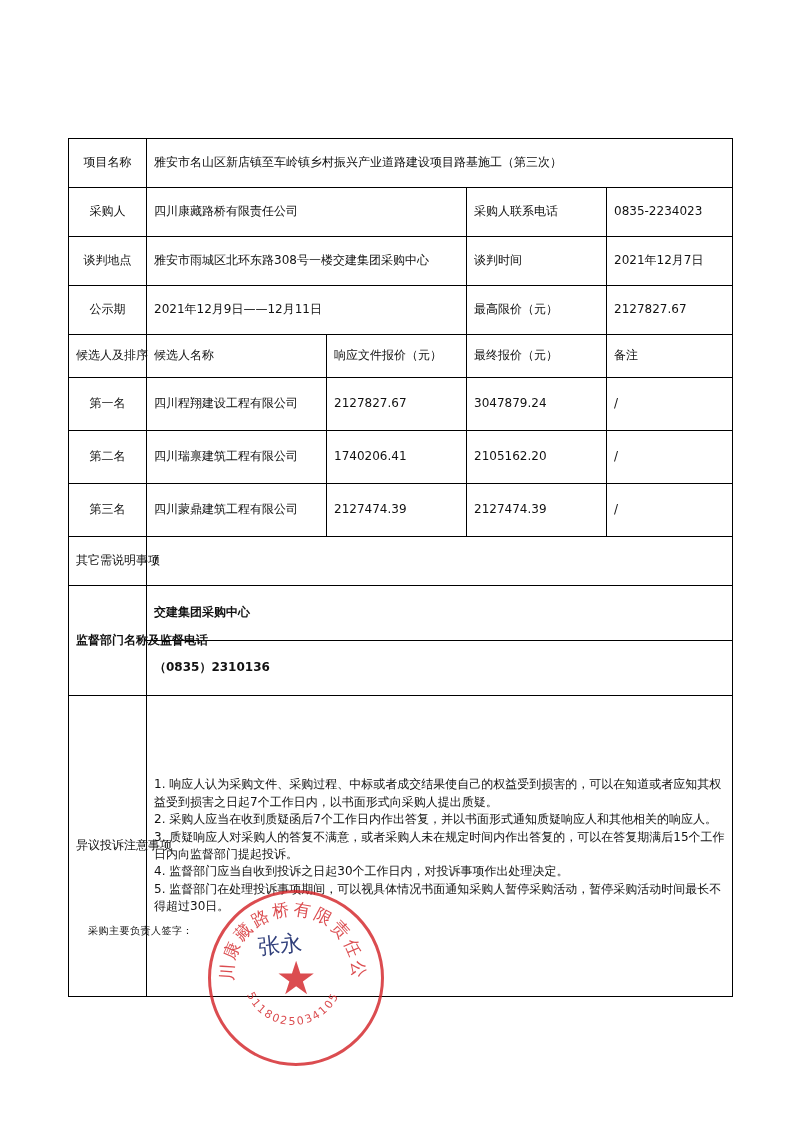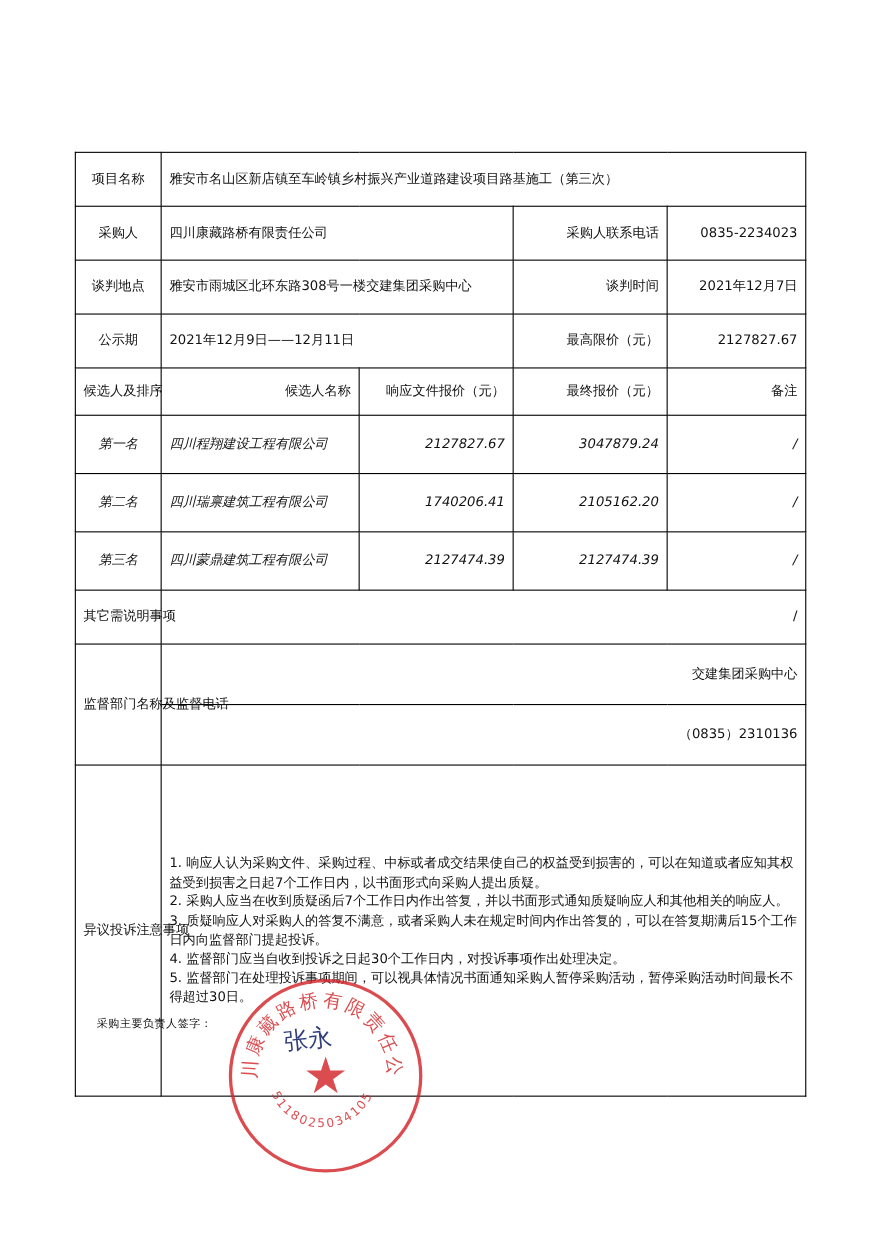--- a/index.html
+++ b/index.html
@@ -45,36 +45,37 @@
     border: 1px solid #000;
     font-size: 12px;
     padding: 5px 7px;
     vertical-align: middle;
     line-height: 1.45;
   }
   .c-label {
     text-align: center;
     white-space: nowrap;
   }
-  .c-center { text-align: right; }
+  .c-center { text-align: left; }
   .c-left { text-align: left; }
   .tall { height: 38px; }
   .h-row td { height: 32px; }
-  .bidder-row td { height: 42px; font-style: italic; }
+  .bidder-row td { height: 42px; }
   .notice-cell {
     text-align: left;
     padding: 10px 14px 10px 14px;
     font-size: 12px;
     line-height: 1.85;
     height: 290px;
     vertical-align: middle;
   }
   .notice-cell p { margin: 0; }
   .supervise-name {
     height: 44px;
+    font-weight: bold;
   }
   .sign-line {
     position: absolute;
     left: 88px;
     top: 924px;
     font-size: 10px;
     letter-spacing: 0.5px;
   }
   
   .seal {

